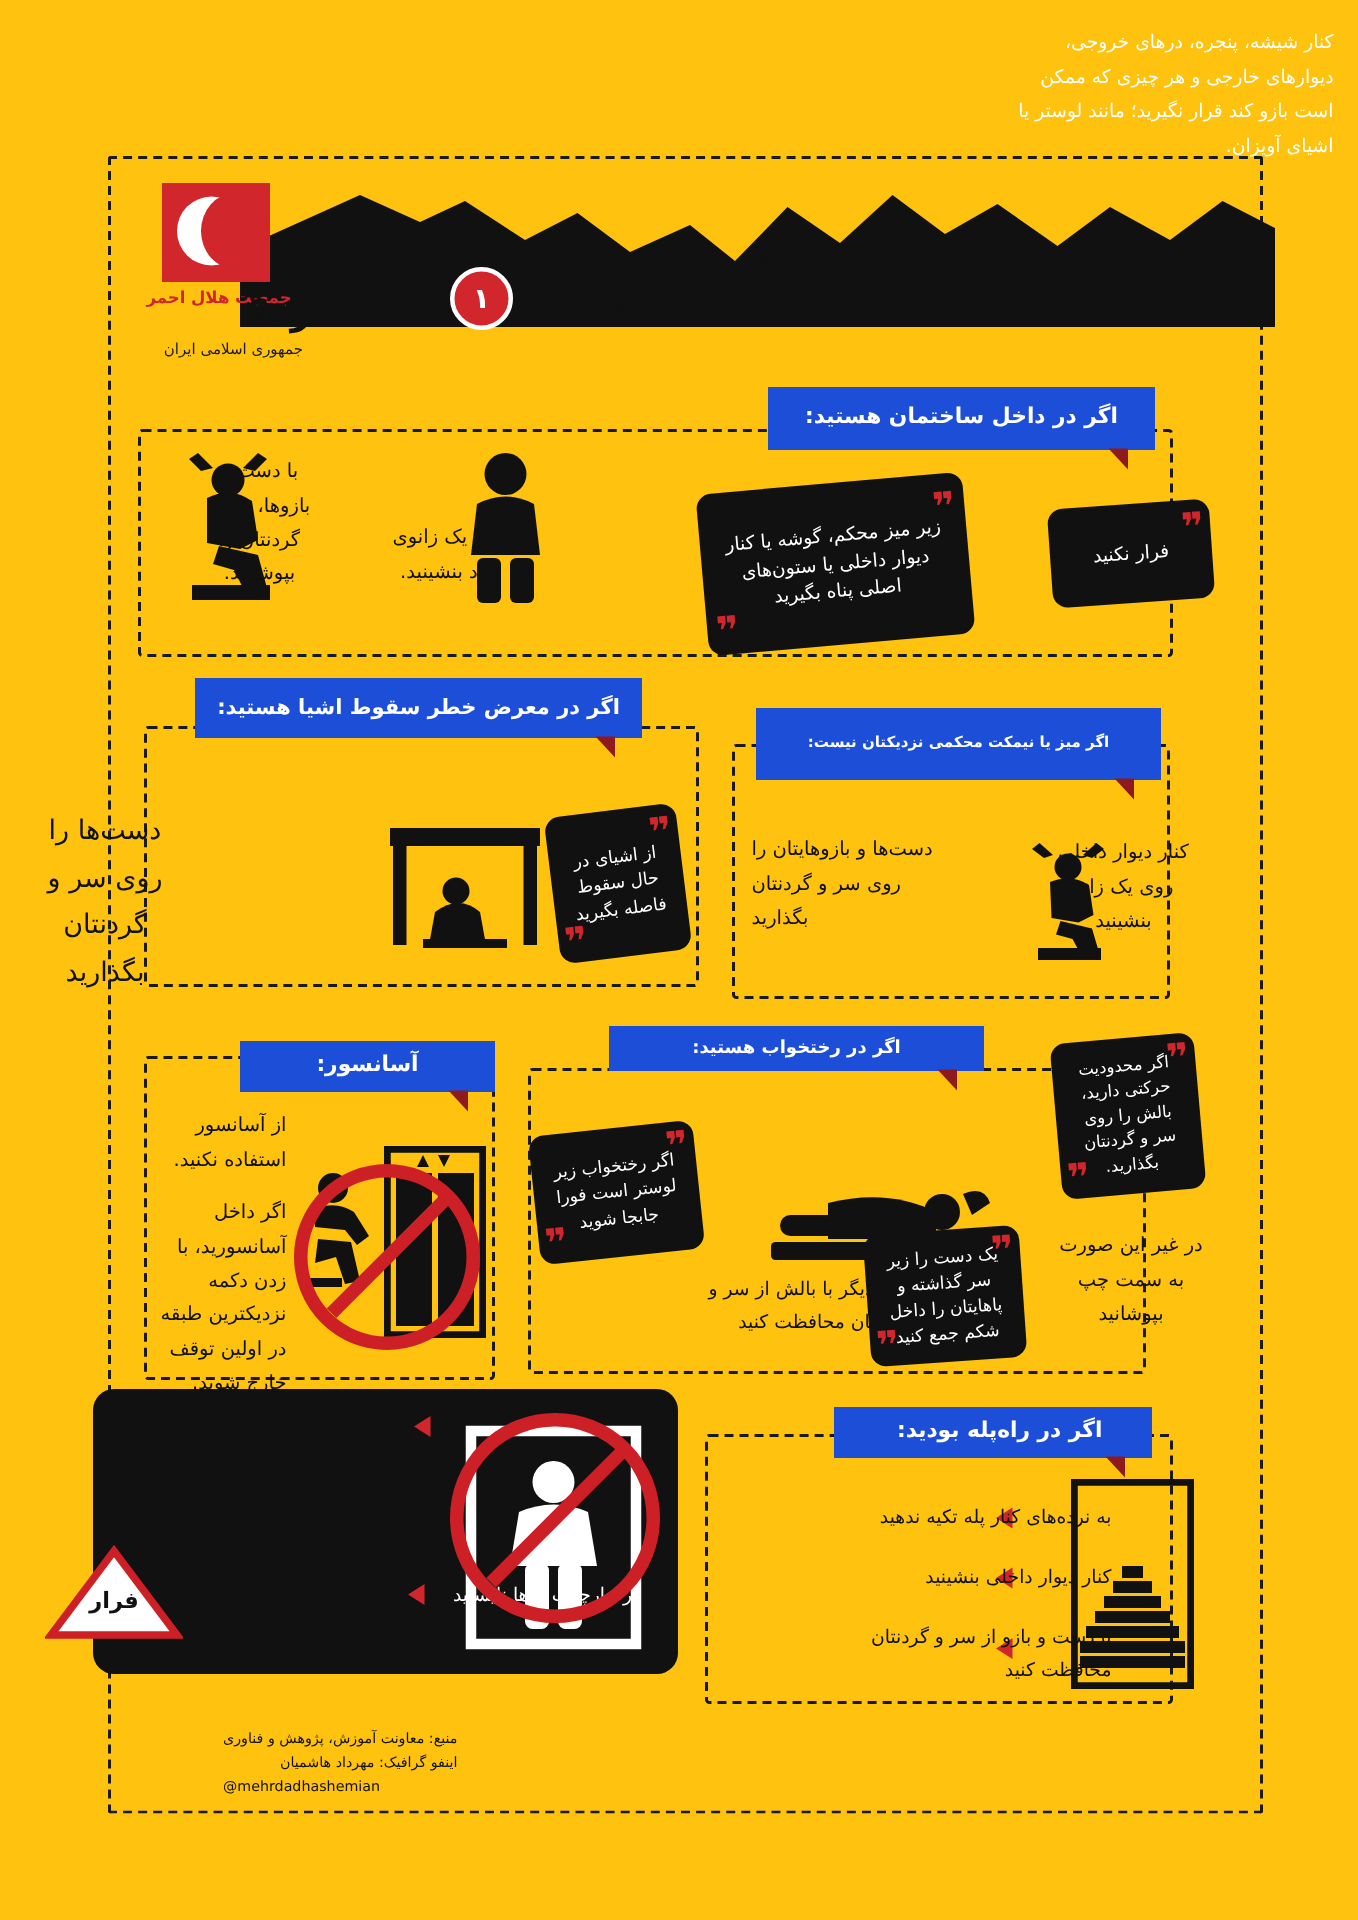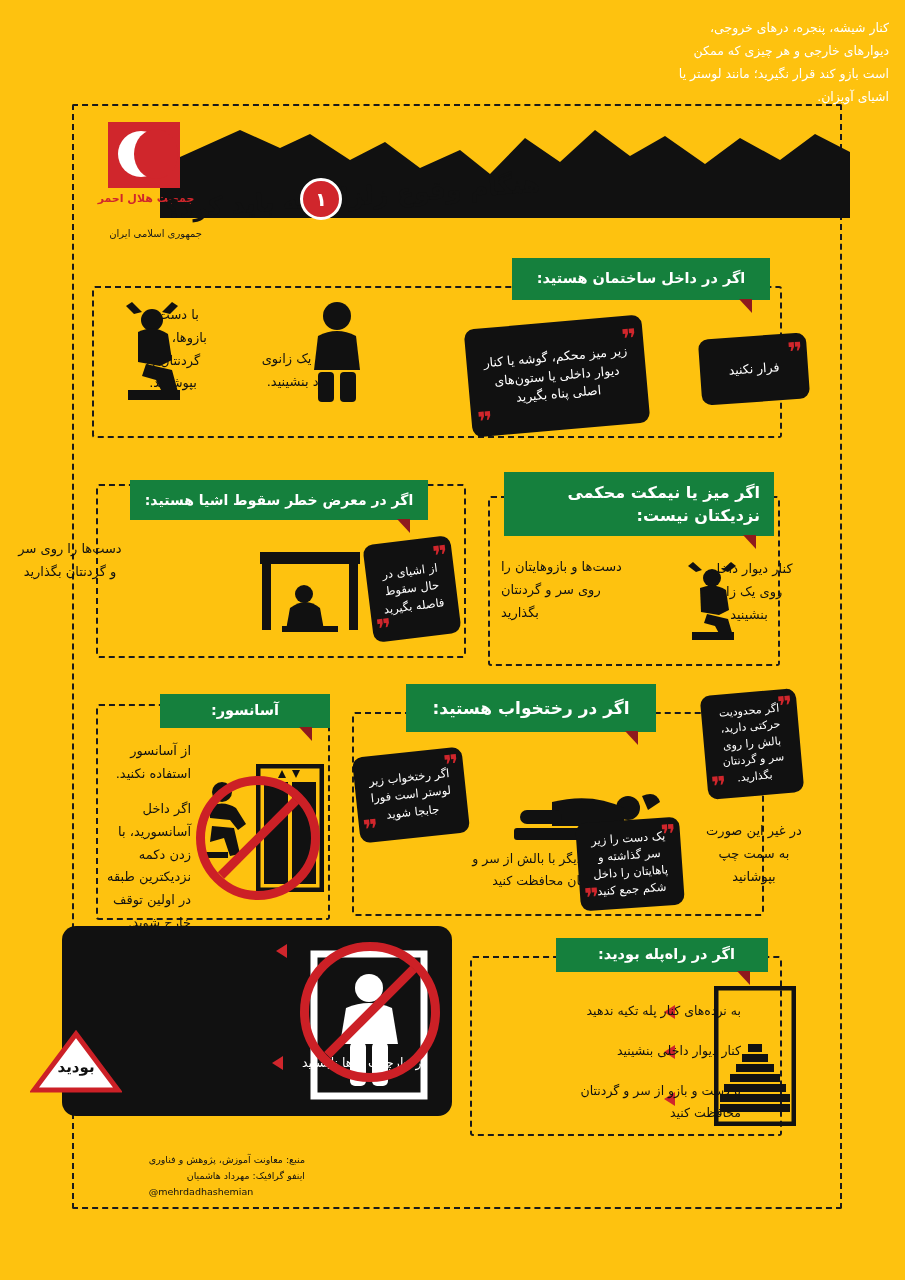--- a/index.html
+++ b/index.html
@@ -63,25 +63,26 @@
     width: 42px; height: 42px; border-radius: 50%;
     background: #d0262c; border: 3px solid #fff;
     color: #fff; font-size: 19px; font-weight: bold;
     display: flex; align-items: center; justify-content: center;
   }
   
   .sec { position: absolute; border: 2px dashed #1a1a1a; border-radius: 3px; }
   
   .ribbon {
     position: absolute;
-    background: #15803d;
+    background: #1d4ed8;
     color: #fff;
     font-weight: bold;
     direction: rtl;
     display: flex; align-items: center; justify-content: center;
+    text-align: center;
     padding: 6px 14px;
     line-height: 1.45;
   }
   .ribbon::after {
     content: "";
     position: absolute;
     right: 18px; bottom: -13px;
     border-left: 13px solid transparent;
     border-right: 0 solid transparent;
     border-top: 14px solid #8e1a1e;
@@ -191,43 +192,43 @@
   <svg class="figure" style="left:306px; top:300px; width:62px; height:104px;" viewBox="0 0 62 104">
     <g fill="#111">
       <circle cx="31" cy="16" r="14"></circle>
       <path d="M12 36 q19 -10 38 0 l4 34 -46 0 z"></path>
       <rect x="12" y="72" width="16" height="30" rx="4"></rect>
       <rect x="34" y="72" width="16" height="30" rx="4"></rect>
     </g>
   </svg>
 
   <div class="sec" style="left:96px; top:484px; width:370px; height:174px;"></div>
-  <div class="ribbon" style="left:130px; top:452px; width:298px; height:40px; font-size:14px;margin-top:28px;">اگر در معرض خطر سقوط اشیا هستید:</div>
-
-  <div class="txt" style="right:782px; top:538px; width:106px; font-size:13px; text-align:center;">دست‌ها را روی سر و گردنتان بگذارید</div>
+  <div class="ribbon" style="left:130px; top:452px; width:298px; height:40px; font-size:14px;">اگر در معرض خطر سقوط اشیا هستید:</div>
+
+  <div class="txt" style="right:782px; top:538px; width:106px; font-size:18px; text-align:center;">دست‌ها را روی سر و گردنتان بگذارید</div>
 
   <svg class="figure" style="left:258px; top:548px; width:104px; height:88px;" viewBox="0 0 104 88">
     <g fill="#111">
       <rect x="2" y="4" width="100" height="12"></rect>
       <rect x="4" y="16" width="9" height="66"></rect>
       <rect x="91" y="16" width="9" height="66"></rect>
       <circle cx="46" cy="46" r="9"></circle>
       <path d="M32 60 q16 -12 30 0 l4 22 -38 0 z"></path>
       <rect x="24" y="78" width="56" height="6"></rect>
     </g>
   </svg>
 
   <div class="bubble" style="left:368px; top:540px; width:88px; height:98px; font-size:11.5px; transform:rotate(-7deg);">
     <span class="quote" style="right:4px; top:10px;">❞</span>
     <span class="quote" style="left:4px; bottom:4px;">❞</span>
     <span>از اشیای در حال سقوط فاصله بگیرید</span>
   </div>
 
   <div class="sec" style="left:488px; top:496px; width:292px; height:170px;"></div>
-  <div class="ribbon" style="left:504px; top:472px; width:270px; height:64px; font-size:16px;">اگر میز یا نیمکت محکمی نزدیکتان نیست:</div>
+  <div class="ribbon" style="left:504px; top:472px; width:270px; height:48px; font-size:10px;">اگر میز یا نیمکت محکمی نزدیکتان نیست:</div>
 
   <div class="txt" style="right:272px; top:556px; width:132px; font-size:13px; text-align:left;">دست‌ها و بازوهایتان را روی سر و گردنتان بگذارید</div>
 
   <div class="txt" style="right:110px; top:558px; width:92px; font-size:13px; text-align:center;">کنار دیوار داخلی روی یک زانو بنشینید</div>
 
   <svg class="figure" style="left:676px; top:560px; width:74px; height:86px;" viewBox="0 0 74 86">
     <g fill="#111">
       <circle cx="36" cy="18" r="9"></circle>
       <path d="M20 12 L12 6 L17 2 L26 10 Z"></path>
       <path d="M52 12 L60 6 L55 2 L46 10 Z"></path>
@@ -258,21 +259,21 @@
       <path d="M12 28 q14 -6 26 2 l10 16 -8 6 -8 -10 -20 -2 z"></path>
       <path d="M14 48 l22 2 6 26 -10 2 -6 -18 -14 4 z"></path>
       <path d="M4 74 l26 0 0 6 -26 0 z"></path>
     </g>
   </svg>
   <div class="no-sign" style="left:196px; top:776px; width:124px; height:124px;">
     <div class="bar" style="height:106px; margin-left:-4.5px; margin-top:-53px; transform:rotate(45deg);"></div>
   </div>
 
   <div class="sec" style="left:352px; top:712px; width:412px; height:204px;"></div>
-  <div class="ribbon" style="left:406px; top:684px; width:250px; height:48px; font-size:17px;">اگر در رختخواب هستید:</div>
+  <div class="ribbon" style="left:406px; top:684px; width:250px; height:30px; font-size:12px;">اگر در رختخواب هستید:</div>
 
   <div class="bubble" style="left:356px; top:752px; width:110px; height:86px; font-size:11.5px; transform:rotate(-6deg);">
     <span class="quote" style="right:4px; top:8px;">❞</span>
     <span class="quote" style="left:4px; bottom:4px;">❞</span>
     <span>اگر رختخواب زیر لوستر است فورا جابجا شوید</span>
   </div>
 
   <svg class="figure" style="left:512px; top:786px; width:152px; height:62px;" viewBox="0 0 152 62">
     <g fill="#111">
       <circle cx="116" cy="22" r="12"></circle>
@@ -342,21 +343,21 @@
     </svg>
   </div>
   <div class="no-sign" style="left:300px; top:942px; width:140px; height:140px;">
     <div class="bar" style="height:122px; margin-left:-4.5px; margin-top:-61px; transform:rotate(45deg);"></div>
   </div>
 
   <div class="nokat">
     <svg viewBox="0 0 92 68" style="width:92px;height:68px;">
       <polygon points="4,62 88,62 46,6" fill="#fff" stroke="#cc2026" stroke-width="5"></polygon>
     </svg>
-    <div style="position:absolute; left:0; top:30px; width:92px; text-align:center; font-size:15px; font-weight:bold; color:#111; direction:rtl;">بودید</div>
+    <div style="position:absolute; left:0; top:30px; width:92px; text-align:center; font-size:15px; font-weight:bold; color:#111; direction:rtl;">فرار</div>
   </div>
 
   <div class="source">
     <div>منبع: معاونت آموزش، پژوهش و فناوری</div>
     <div>اینفو گرافیک: مهرداد هاشمیان</div>
     <div style="direction:ltr; text-align:left;">@mehrdadhashemian</div>
   </div>
 
 </div>
 

